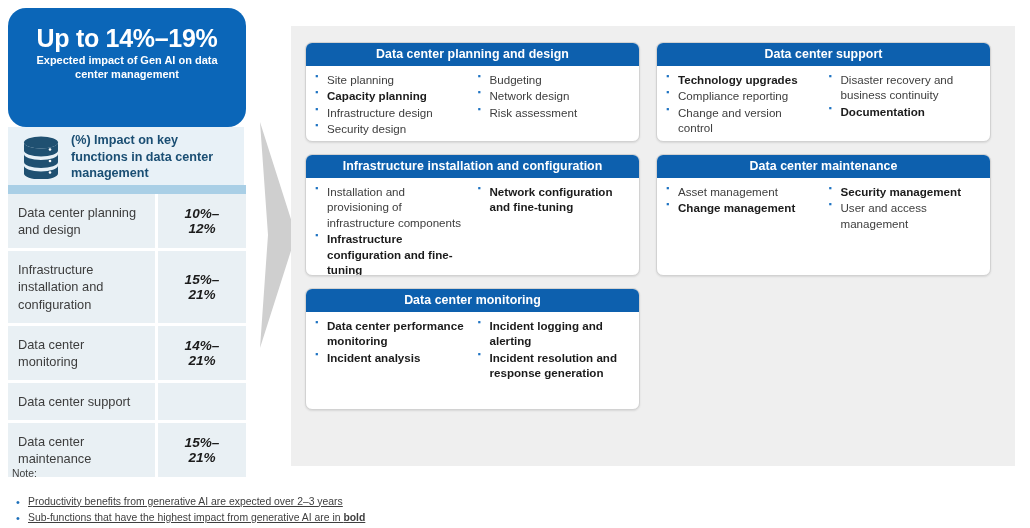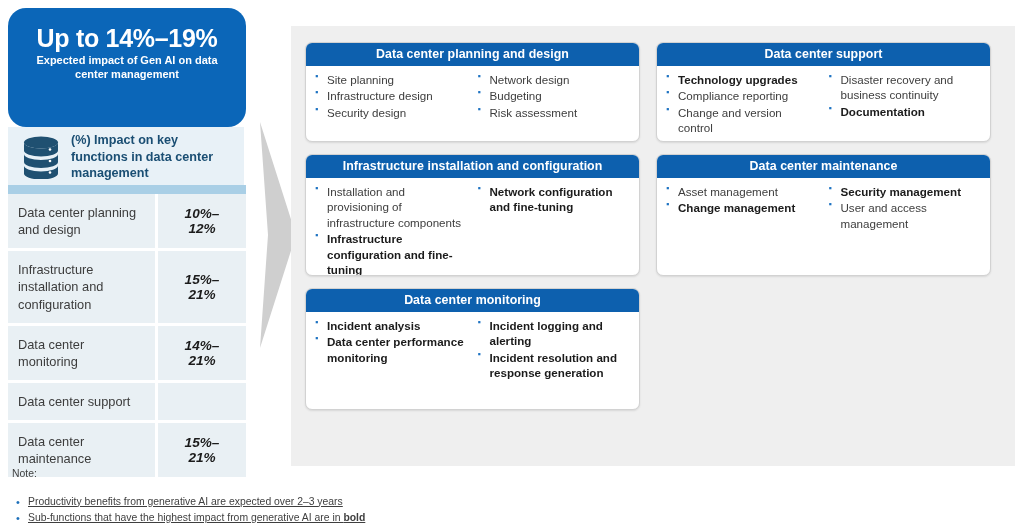--- a/index.html
+++ b/index.html
@@ -274,28 +274,29 @@
 </span>
 
 <div id="right-panel">
 
   <div class="fbox" id="box-planning">
     <div class="fbox-header">Data center planning and design</div>
     <div class="fbox-body">
       <div class="fcol">
         <ul>
           <li>Site planning</li>
+          <li class="b">Capacity planning</li>
           <li>Infrastructure design</li>
           <li>Security design</li>
         </ul>
       </div>
       <div class="fcol">
         <ul>
+          <li>Budgeting</li>
           <li>Network design</li>
-          <li>Budgeting</li>
           <li>Risk assessment</li>
         </ul>
       </div>
     </div>
   </div>
 
   <div class="fbox" id="box-support">
     <div class="fbox-header">Data center support</div>
     <div class="fbox-body">
       <div class="fcol">
@@ -347,22 +348,22 @@
         </ul>
       </div>
     </div>
   </div>
 
   <div class="fbox" id="box-monitoring">
     <div class="fbox-header">Data center monitoring</div>
     <div class="fbox-body">
       <div class="fcol">
         <ul>
+          <li class="b">Data center performance monitoring</li>
           <li class="b">Incident analysis</li>
-          <li class="b">Data center performance monitoring</li>
         </ul>
       </div>
       <div class="fcol">
         <ul>
           <li class="b">Incident logging and alerting</li>
           <li class="b">Incident resolution and response generation</li>
         </ul>
       </div>
     </div>
   </div>

